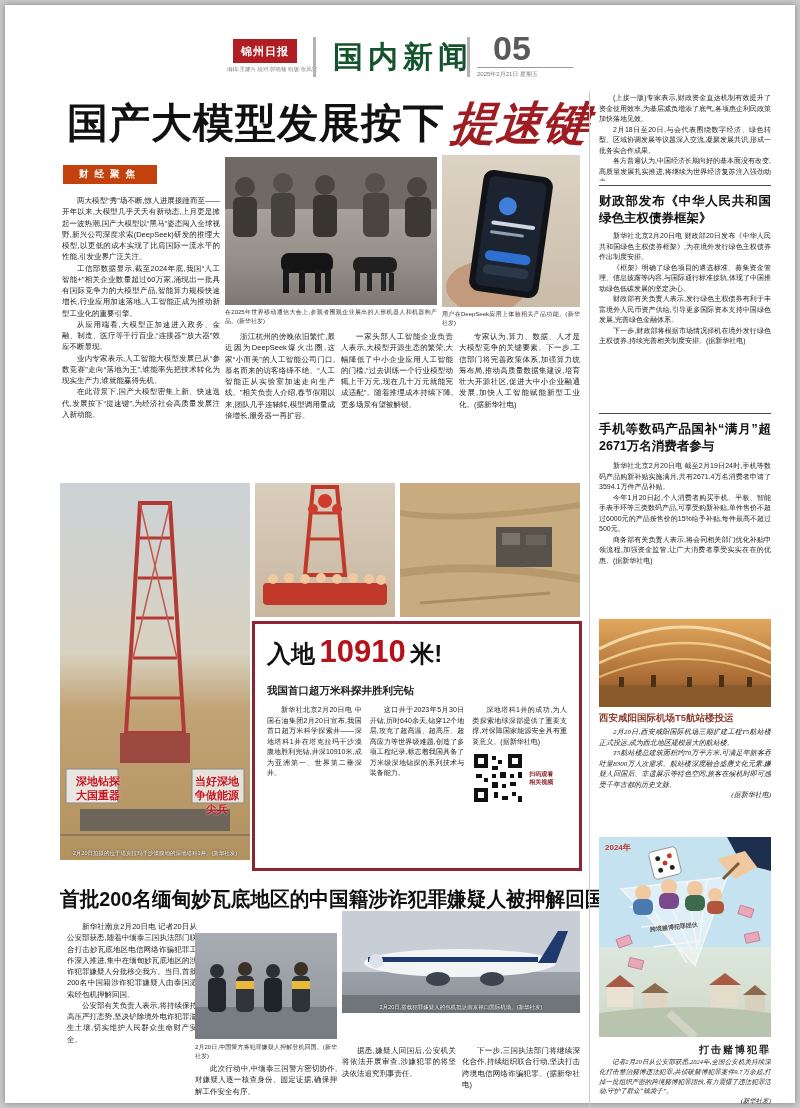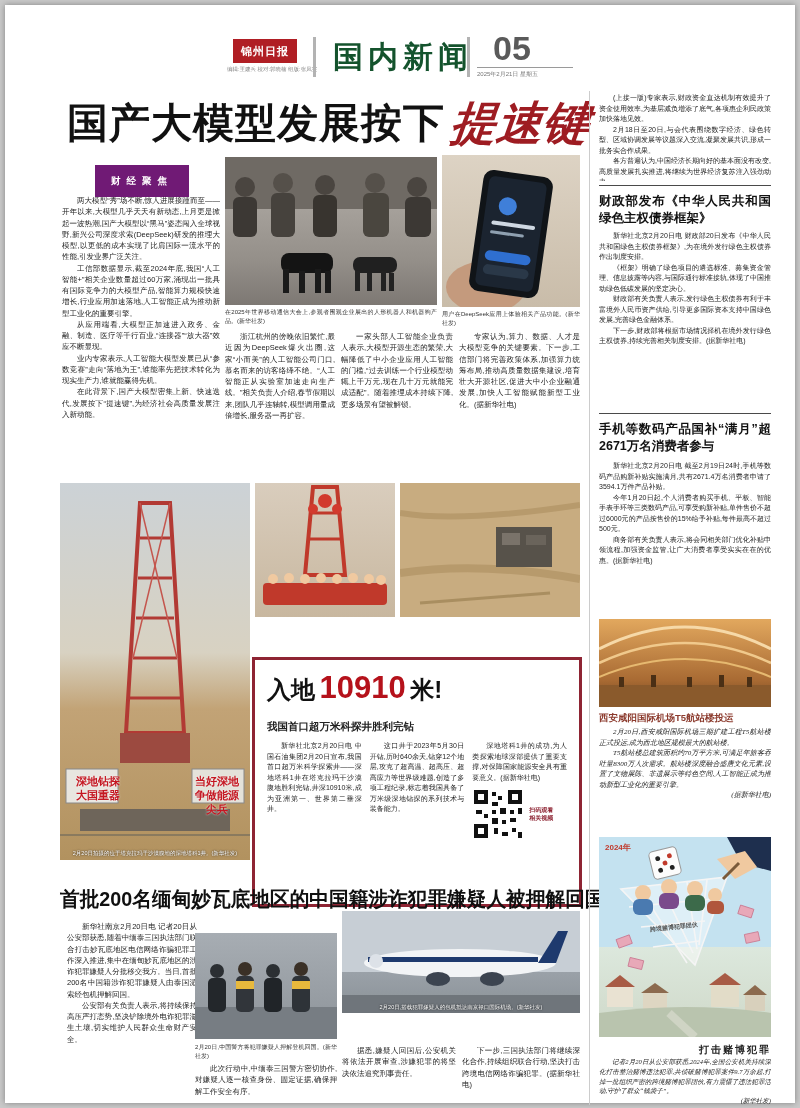--- a/index.html
+++ b/index.html
@@ -10,21 +10,21 @@
   .masthead-box{left:228px;top:34px;width:64px;height:24px;background:#b01e24;color:#fff;display:flex;align-items:center;justify-content:center;font-size:11px;font-weight:bold;font-family:"Liberation Serif","DejaVu Serif",serif;letter-spacing:1px;}
   .masthead-sub{left:222px;top:61px;width:90px;font-size:5.5px;color:#8a8a8a;white-space:nowrap;}
   .vbar{width:3px;background:#b3b3b3;}
   .section-title{left:328px;top:32px;font-size:30px;font-weight:bold;color:#14532d;letter-spacing:5px;}
   .page-no{left:488px;top:24px;font-size:34px;font-weight:bold;color:#5a5a5a;}
   .date-line{left:472px;top:62px;width:96px;border-top:1px solid #9a9a9a;padding-top:2px;font-size:6px;color:#777;white-space:nowrap;}
   
   .lead-headline{left:62px;top:86px;width:520px;white-space:nowrap;}
   .lead-headline .black{font-size:41px;font-weight:900;color:#111;letter-spacing:1px;}
   .lead-headline .red{font-size:46px;font-weight:bold;color:#9e1c22;font-style:italic;font-family:"Liberation Serif","DejaVu Serif",serif;display:inline-block;transform:skewX(-6deg) translateY(2px);margin-left:6px;}
-  .tag-box{left:58px;top:160px;width:94px;height:32px;background:#701a75;color:#fff;display:flex;align-items:center;justify-content:center;font-size:9.5px;letter-spacing:6px;font-weight:bold;margin-left:32px;}
+  .tag-box{left:58px;top:160px;width:94px;height:19px;background:#c2410c;color:#fff;display:flex;align-items:center;justify-content:center;font-size:9.5px;letter-spacing:6px;font-weight:bold;}
   .newscol{font-size:7.5px;line-height:1.5;text-align:justify;color:#1c1c1c;overflow:hidden;}
   .newscol p{margin:0;text-indent:2em;}
   .cap{font-size:6px;line-height:1.45;color:#333;text-align:justify;}
   .photo{overflow:hidden;position:absolute;}
   
   .red-frame{border:3px solid #8e2433;background:#fff;}
   .feat-head{white-space:nowrap;}
   .feat-head .b{font-size:24px;font-weight:900;color:#111;}
   .feat-head .r{font-size:31px;font-weight:900;color:#b5121b;letter-spacing:0px;}
   .feat-sub{font-size:10.5px;font-weight:bold;color:#222;margin-top:14px;}
@@ -174,21 +174,21 @@
       <rect x="0" y="0" width="180" height="134" fill="#c8ac80"></rect>
       <path d="M0,30 Q60,40 180,22" stroke="#b79a6c" stroke-width="6" fill="none"></path>
       <path d="M0,90 Q80,78 180,96" stroke="#b79a6c" stroke-width="8" fill="none"></path>
       <rect x="96" y="44" width="56" height="40" fill="#57524a"></rect>
       <rect x="102" y="50" width="18" height="12" fill="#7a736a"></rect>
       <rect x="126" y="52" width="20" height="10" fill="#6a645b"></rect>
       <line x1="20" y1="120" x2="150" y2="110" stroke="#a98e60" stroke-width="3"></line>
     </svg>
   </div>
 
-  <div class="abs red-frame" style="left:247px;top:652px;width:324px;height:244px;">
+  <div class="abs red-frame" style="left:247px;top:616px;width:324px;height:244px;">
     <div style="padding:10px 12px 0 12px;">
       <div class="feat-head">
         <span class="b">入地</span>
         <span class="r">10910</span>
         <span class="b">米!</span>
       </div>
       <div class="feat-sub">我国首口超万米科探井胜利完钻</div>
       <div style="display:flex;gap:8px;margin-top:7px;">
         <div class="newscol" style="width:96px;height:158px;font-size:7px;">
             <p>新华社北京2月20日电 中国石油集团2月20日宣布,我国首口超万米科学探索井——深地塔科1井在塔克拉玛干沙漠腹地胜利完钻,井深10910米,成为亚洲第一、世界第二垂深井。</p>
@@ -319,21 +319,21 @@
           <rect x="52" y="56" width="5" height="12"></rect>
           <rect x="88" y="58" width="5" height="10"></rect>
           <rect x="120" y="56" width="5" height="12"></rect>
           <rect x="148" y="58" width="5" height="10"></rect>
         </g>
     </svg>
   </div>
   <div class="abs a3-cap" style="left:594px;top:707px;width:172px;">西安咸阳国际机场T5航站楼投运</div>
   <div class="abs side-col italic-col" style="left:594px;top:722px;width:172px;height:104px;">
     <p>2月20日,西安咸阳国际机场三期扩建工程T5航站楼正式投运,成为西北地区规模最大的航站楼。</p>
-    <p>T5航站楼总建筑面积约70万平方米,可满足年旅客吞吐量8300万人次需求。航站楼深度融合盛唐文化元素,设置了文物展陈、非遗展示等特色空间,人工智能正成为推动新型工业化的重要引擎。</p>
+    <p>T5航站楼总建筑面积约70万平方米,可满足年旅客吞吐量8300万人次需求。航站楼深度融合盛唐文化元素,嫌疑人回国后、非遗展示等特色空间,旅客在候机时即可感受千年古都的历史文脉。</p>
     <p class="credit-right">(据新华社电)</p>
   </div>
 
   <div class="photo" style="left:594px;top:832px;width:172px;height:200px;background:linear-gradient(#c4e2f0 55%,#dce8dd 55%,#cfd8c8);">
     <svg width="172" height="200" viewBox="0 0 172 200">
 
       <g>
         <rect x="8" y="150" width="26" height="20" fill="#e9e2d2"></rect>
           <polygon points="6,150 21,138 36,150" fill="#a85b45"></polygon>
         <rect x="44" y="156" width="24" height="18" fill="#ded6c2"></rect>

